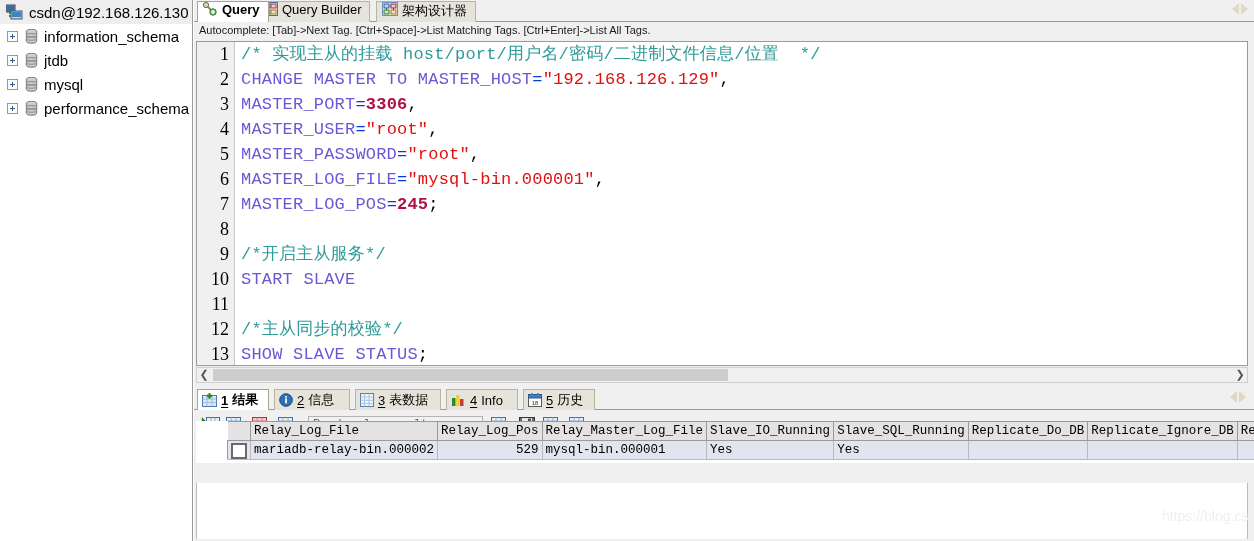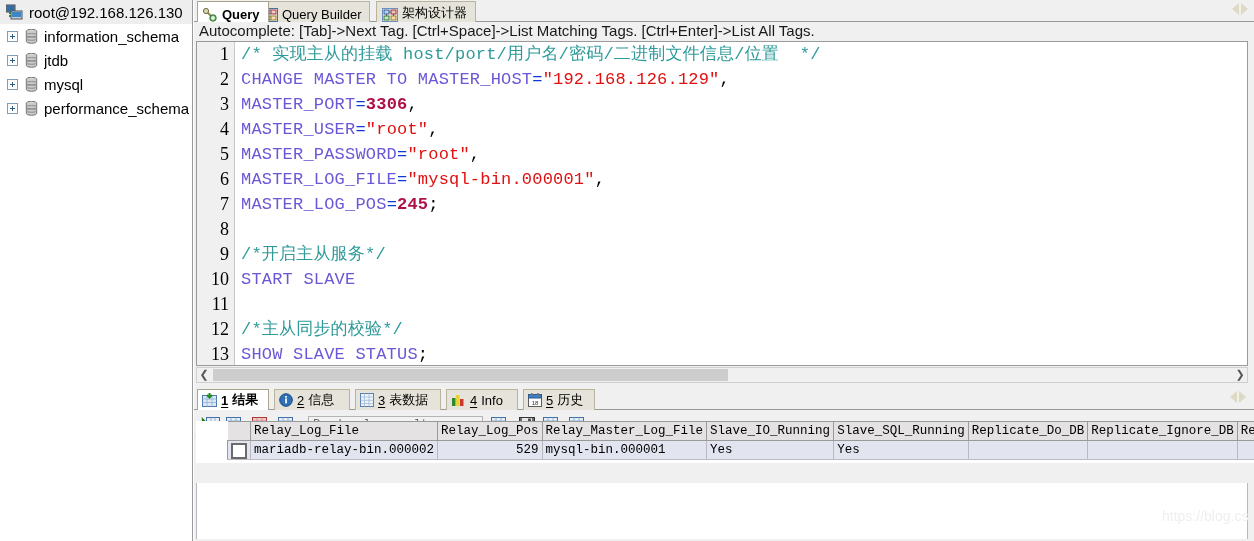--- a/index.html
+++ b/index.html
@@ -73,21 +73,21 @@
   #toptabs {
     position: absolute; left: 0; top: 0;
     width: 1060px; height: 22px;
     background: #f0f0f0;
     border-bottom: 1px solid #9a9a9a;
     box-sizing: border-box;
   }
   .tab {
     position: absolute; top: 1px;
     height: 21px;
-    display: flex; align-items: flex-end;
+    display: flex; align-items: flex-start;
     padding: 0 8px 0 5px;
     box-sizing: border-box;
     background: #e6e4da;
     border: 1px solid #b9b49c;
     border-bottom: none;
     font-size: 13px;
     white-space: nowrap;
     color: #000;
   }
   .tab.active {
@@ -109,21 +109,21 @@
     border-bottom: 6px solid transparent;
   }
   .arrw.l { border-right: 7px solid #ddd9c3; }
   .arrw.r { border-left: 7px solid #ddd9c3; }
 
   
   #hintbar {
     position: absolute; left: 0; top: 22px;
     width: 1060px; height: 17px;
     background: #f0f0f0;
-    font-size: 15px;
+    font-size: 11px;
     color: #1a1a1a;
     padding-left: 5px;
     box-sizing: border-box;
     line-height: 17px;
     white-space: nowrap;
   }
 
   
   #editorwrap {
     position: absolute; left: 2px; top: 41px;
@@ -320,21 +320,21 @@
 
     <div class="tree-row root">
       <svg class="ico server-ico" width="17" height="16" viewBox="0 0 17 16">
         <rect x="0" y="1" width="9" height="7" fill="#7a8c9e" stroke="#3b4a59"></rect>
         <rect x="1" y="2" width="7" height="5" fill="#2f6fa8"></rect>
         <rect x="5" y="7" width="11" height="8" fill="#c7ccd1" stroke="#4b5561"></rect>
         <rect x="6" y="8" width="9" height="5" fill="#3d86c6"></rect>
         <rect x="3" y="8" width="2" height="2" fill="#3b7d3b"></rect>
         <rect x="3" y="11" width="2" height="2" fill="#3b7d3b"></rect>
       </svg>
-      <span class="tree-label">root@192.168.126.130</span>
+      <span class="tree-label">csdn@192.168.126.130</span>
     </div>
 
     <div id="tree-items">
         <div class="tree-row">
           <span class="expander"></span>
           <svg class="ico" width="13" height="15" viewBox="0 0 13 15">
             <ellipse cx="6.5" cy="2.3" rx="5.2" ry="2" fill="#d8d8d8" stroke="#777"></ellipse>
             <path d="M1.3 2.3 v10 a5.2 2 0 0 0 10.4 0 v-10" fill="#c9c9c9" stroke="#777"></path>
             <ellipse cx="6.5" cy="6.2" rx="5.2" ry="1.7" fill="none" stroke="#8d8d8d"></ellipse>
             <ellipse cx="6.5" cy="9.6" rx="5.2" ry="1.7" fill="none" stroke="#8d8d8d"></ellipse>

